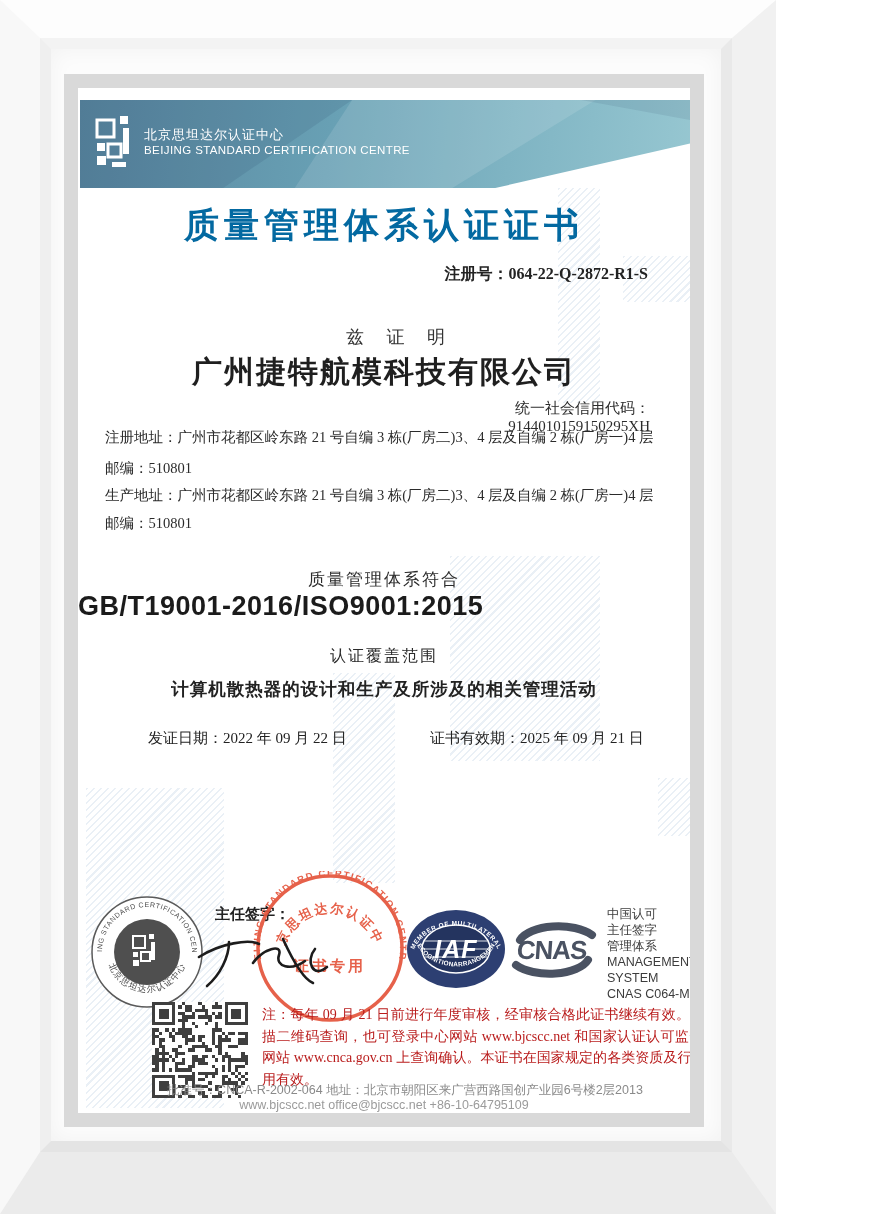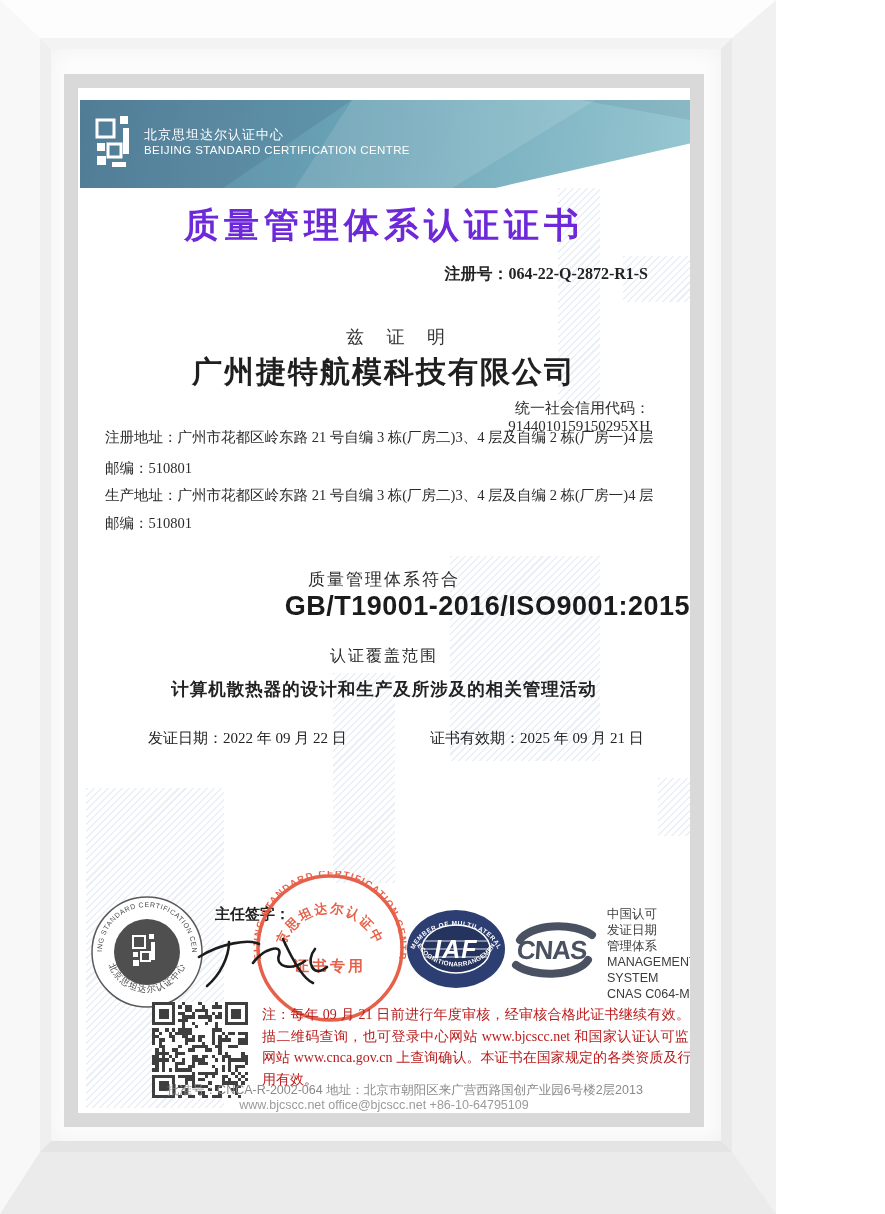--- a/index.html
+++ b/index.html
@@ -24,28 +24,28 @@
   .band .facet{position:absolute;inset:0;}
   .f1{background:rgba(20,40,80,0.10);clip-path:polygon(0 0,38% 0,20% 100%,0 100%);}
   .f2{background:rgba(255,255,255,0.12);clip-path:polygon(38% 0,72% 0,52% 100%,30% 100%);}
   .f3{background:rgba(10,30,70,0.08);clip-path:polygon(70% 0,100% 0,100% 45%);}
   .fcut{background:#ffffff;clip-path:polygon(58% 100%,100% 22%,100% 100%);}
   .band-text{position:absolute;left:64px;top:27px;color:#fff;font-family:"Liberation Sans",sans-serif;line-height:1.25;}
   .band-cn{font-size:13px;letter-spacing:1px;}
   .band-en{font-size:11.5px;letter-spacing:0.4px;}
   
   .title{left:0;right:0;top:114px;text-align:center;font-size:35px;font-weight:700;
-         letter-spacing:5px;color:#6d28d9;}
+         letter-spacing:5px;color:#0369a1;}
   .regno{left:300px;top:176px;width:270px;text-align:right;font-size:16px;font-weight:700;color:#222;}
   .certify{left:0;right:0;top:237px;text-align:center;font-size:18px;letter-spacing:9px;color:#333;padding-left:32px;}
   .company{left:0;right:0;top:264px;text-align:center;font-size:30px;font-weight:700;letter-spacing:2px;color:#1f1f1f;}
   .credit{left:300px;top:311px;width:272px;text-align:right;font-size:15px;color:#2b2b2b;}
   .addr{left:27px;width:666px;font-size:14.5px;color:#2b2b2b;}
   .conform{left:0;right:0;top:480px;text-align:center;font-size:17px;letter-spacing:2px;color:#2b2b2b;}
-  .gbcode{left:0;right:0;top:503px;text-align:right;font-size:27px;font-weight:700;
+  .gbcode{left:0;right:0;top:503px;text-align:left;font-size:27px;font-weight:700;
           font-family:"Liberation Sans",sans-serif;letter-spacing:0.5px;color:#1b1b1b;}
   .scopelab{left:0;right:0;top:558px;text-align:center;font-size:16px;letter-spacing:2px;color:#2b2b2b;}
   .scope{left:0;right:0;top:589px;text-align:center;font-size:17.5px;font-weight:700;letter-spacing:1px;color:#222;}
   .dates{font-size:15px;color:#222;top:641px;}
   .sig-label{left:137px;top:817px;font-size:15px;font-weight:700;color:#222;}
   .note{left:184px;top:916px;width:542px;font-size:14px;line-height:21.5px;text-align:justify;color:#b91c1c;}
   .approval{left:0;right:0;top:994px;text-align:center;font-size:12.5px;color:#8a8a8a;
             font-family:"Liberation Sans",sans-serif;padding-left:42px;}
   .contact{left:0;right:0;top:1010px;text-align:center;font-size:12.5px;color:#9b9b9b;
            font-family:"Liberation Sans",sans-serif;}
@@ -209,21 +209,21 @@
       <svg class="abs seal-svg" style="left:430px;top:830px;" width="92" height="64" viewBox="0 0 92 64">
         <g fill="none" stroke="#4a5262" stroke-width="8" stroke-linecap="round">
           <path d="M 12,22 A 40,19 0 0 1 84,17"></path>
           <path d="M 80,42 A 40,19 0 0 1 8,47"></path>
         </g>
         <text x="46" y="41" text-anchor="middle" font-family="Liberation Sans, sans-serif" font-size="26" font-weight="bold" letter-spacing="-1" fill="#4a5262" transform="skewX(-4)">CNAS</text>
       </svg>
 
       <div class="abs cnas-text">
         <div>中国认可</div>
-        <div>发证日期</div>
+        <div>主任签字</div>
         <div>管理体系</div>
         <div>MANAGEMENT SYSTEM</div>
         <div>CNAS C064-M</div>
       </div>
 
       <svg id="qr" class="abs" style="left:74px;top:914px;" width="96" height="96" viewBox="0 0 29 29" shape-rendering="crispEdges">
           <rect x="0" y="0" width="29" height="29" fill="#ffffff"></rect>
           <rect x="9" y="0" width="1" height="1" fill="#3f3f3f"></rect>
           <rect x="14" y="0" width="1" height="1" fill="#3f3f3f"></rect>
           <rect x="19" y="0" width="1" height="1" fill="#3f3f3f"></rect>

